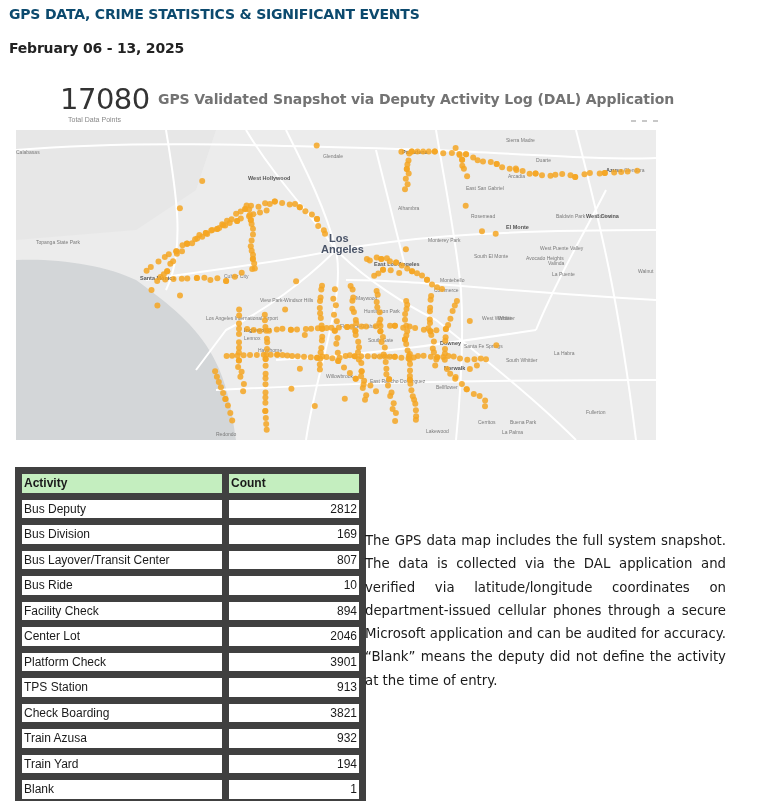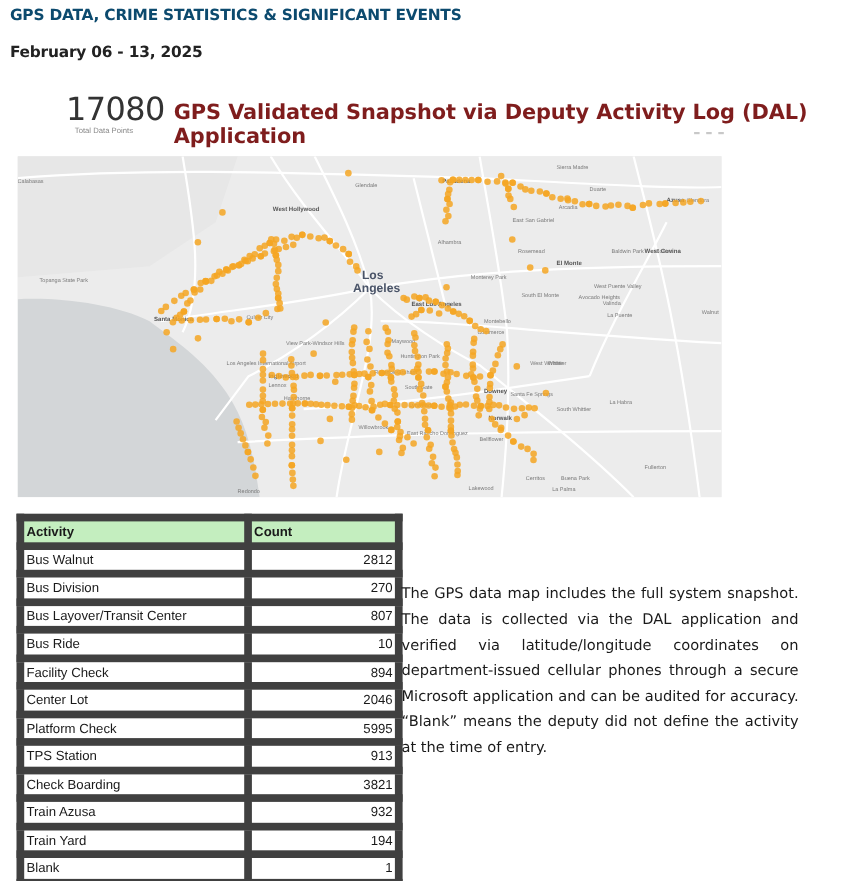--- a/index.html
+++ b/index.html
@@ -1,24 +1,24 @@
 <!DOCTYPE html>
 <html><head>
 <meta charset="utf-8">
 <style>
   html, body { margin: 0; padding: 0; background: #ffffff; }
   body { width: 773px; height: 801px; position: relative; overflow: hidden; font-family: "DejaVu Sans", sans-serif; color: #1a1a1a; }
   .doc-title { position: absolute; left: 9px; top: 6px; font-family: "DejaVu Sans", sans-serif; font-weight: bold; font-size: 14px; letter-spacing: -0.2px; color: #0c4a6e; }
   .doc-date { position: absolute; left: 9px; top: 40px; font-family: "DejaVu Sans", sans-serif; font-weight: bold; font-size: 14px; letter-spacing: -0.2px; color: #222; }
   .kpi-value { position: absolute; left: 60px; top: 82px; font-family: "DejaVu Sans", sans-serif; font-size: 29px; color: #333; letter-spacing: -0.5px; }
   .kpi-label { position: absolute; left: 68px; top: 116px; font-size: 7px; color: #888; font-family: "Liberation Sans", sans-serif; }
-  .map-title { position: absolute; left: 158px; top: 91px; font-family: "DejaVu Sans", sans-serif; font-weight: bold; font-size: 19px; color: #7f1d1d; letter-spacing: -0.1px; }
+  .map-title { position: absolute; left: 158px; top: 91px; font-family: "DejaVu Sans", sans-serif; font-weight: bold; font-size: 14px; color: #737373; letter-spacing: -0.1px; }
   .map-toolbar { position: absolute; left: 598px; top: 117px; width: 60px; height: 8px; display: flex; gap: 6px; justify-content: flex-end; }
   .map-toolbar span { width: 5px; height: 2px; background: #c8c8c8; display: block; margin-top: 3px; }
-  .map { position: absolute; left: 16px; top: 142px; width: 640px; height: 310px; background: #ececec; overflow: hidden; }
+  .map { position: absolute; left: 16px; top: 130px; width: 640px; height: 310px; background: #ececec; overflow: hidden; }
   .map svg { display: block; }
   .map-label { font-family: "Liberation Sans", sans-serif; fill: #7a7a7a; font-size: 5px; }
   .map-label.major { fill: #4a5468; font-size: 11px; font-weight: bold; }
   .map-label.bold { fill: #555; font-size: 5.5px; font-weight: bold; }
 
   table.activity { position: absolute; left: 15px; top: 467px; border-collapse: collapse; font-family: "Liberation Sans", sans-serif; font-size: 12px; }
   table.activity th, table.activity td { border: 7px solid #404040; height: 18.5px; padding: 0 2px; line-height: 18px; }
   table.activity th { background: #c6efce; background: #c4eebf; text-align: left; font-weight: bold; }
   table.activity th.c-act, table.activity td.c-act { width: 196px; }
   table.activity th.c-cnt { width: 126px; }
@@ -616,46 +616,46 @@
 
 <table class="activity">
   <thead>
     <tr>
       <th class="c-act" style="background: rgb(196, 238, 191);">Activity</th>
       <th class="c-cnt" style="background: rgb(196, 238, 191);">Count</th>
     </tr>
   </thead>
   <tbody id="activity-body">
       <tr>
-        <td class="c-act">Bus Walnut</td>
+        <td class="c-act">Bus Deputy</td>
         <td class="c-cnt">2812</td>
       </tr>
       <tr>
         <td class="c-act">Bus Division</td>
-        <td class="c-cnt">270</td>
+        <td class="c-cnt">169</td>
       </tr>
       <tr>
         <td class="c-act">Bus Layover/Transit Center</td>
         <td class="c-cnt">807</td>
       </tr>
       <tr>
         <td class="c-act">Bus Ride</td>
         <td class="c-cnt">10</td>
       </tr>
       <tr>
         <td class="c-act">Facility Check</td>
         <td class="c-cnt">894</td>
       </tr>
       <tr>
         <td class="c-act">Center Lot</td>
         <td class="c-cnt">2046</td>
       </tr>
       <tr>
         <td class="c-act">Platform Check</td>
-        <td class="c-cnt">5995</td>
+        <td class="c-cnt">3901</td>
       </tr>
       <tr>
         <td class="c-act">TPS Station</td>
         <td class="c-cnt">913</td>
       </tr>
       <tr>
         <td class="c-act">Check Boarding</td>
         <td class="c-cnt">3821</td>
       </tr>
       <tr>

